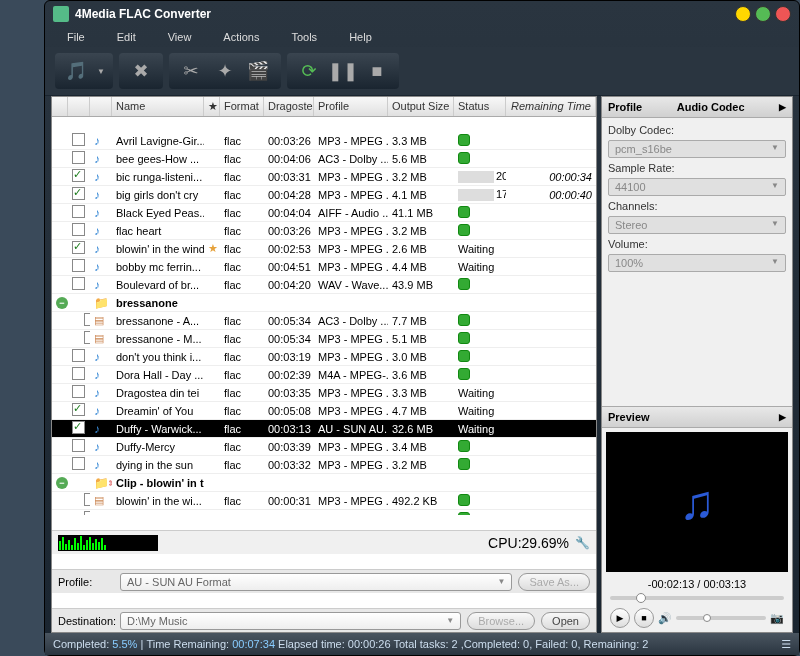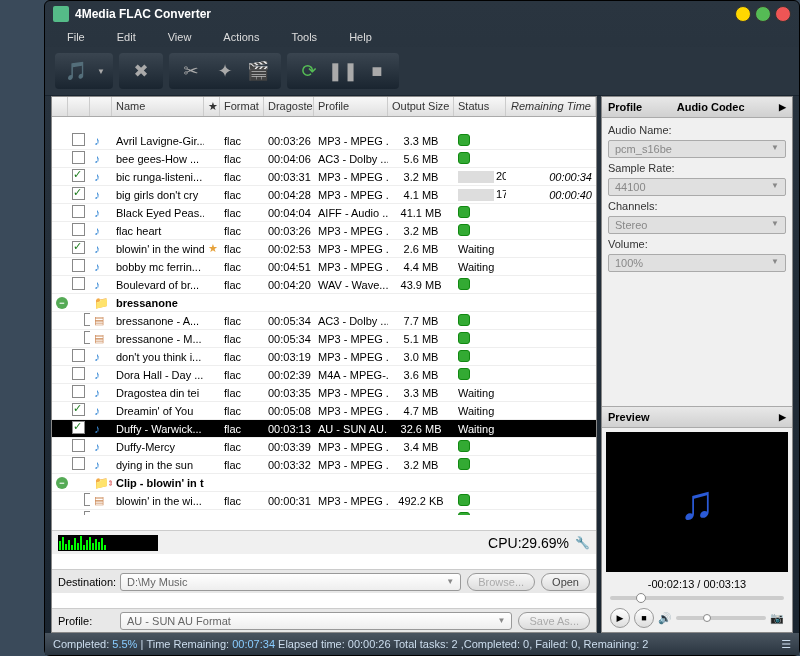--- a/index.html
+++ b/index.html
@@ -15,21 +15,21 @@
 .toolbar { background: #2a3540; padding: 6px 10px; display: flex; align-items: center; gap: 6px; border-bottom: 1px solid #1a2530; }
 .tool-group { background: linear-gradient(to bottom, #3a4550, #1a2530); border-radius: 4px; padding: 4px 8px; display: flex; align-items: center; gap: 6px; height: 36px; }
 .tool-btn { width: 28px; height: 28px; display: flex; align-items: center; justify-content: center; cursor: pointer; border-radius: 3px; }
 .tool-icon { font-size: 18px; color: #aaa; }
 .green-icon { color: #5b5; }
 .content { display: flex; flex: 1; overflow: hidden; }
 .main-pane { flex: 1; display: flex; flex-direction: column; background: #fff; margin: 0 4px 0 6px; border: 1px solid #888; gap: 15px; }
 .table-header { display: flex; background: linear-gradient(to bottom, #f8f8f8, #e0e0e0); border-bottom: 1px solid #aaa; height: 20px; }
 .th { border-right: 1px solid #ccc; padding: 3px 4px; font-size: 11px; color: #333; overflow: hidden; white-space: nowrap; }
 .col-exp { width: 16px; } .col-chk { width: 22px; } .col-ico { width: 22px; } .col-name { width: 92px; } .col-star { width: 16px; }
-.col-fmt { width: 44px; } .col-dur { width: 50px; } .col-prof { width: 74px; } .col-size { width: 66px; text-align: center; }
+.col-fmt { width: 44px; } .col-dur { width: 50px; } .col-prof { width: 74px; } .col-size { width: 66px; text-align: left; }
 .col-stat { width: 52px; } .col-rem { width: 90px; text-align: right; font-style: italic; }
 .table-body { flex: 1; overflow-y: auto; }
 .row { display: flex; height: 18px; border-bottom: 1px solid #eee; align-items: center; }
 .row > div { overflow: hidden; white-space: nowrap; font-size: 11px; padding: 0 4px; }
 .row.selected { background: #000000; color: #fff; }
 .row.folder { font-weight: bold; }
 .chk { width: 13px; height: 13px; border: 1px solid #888; display: inline-block; background: #fff; position: relative; }
 .chk.checked::after { content: "✓"; position: absolute; top: -2px; left: 0; color: #1a7a1a; font-size: 11px; }
 .indent { display: inline-block; }
 .note-icon { color: #3a8ad6; font-size: 12px; }
@@ -448,40 +448,40 @@
             <span style="height:45%"></span>
             <span style="height:75%"></span>
             <span style="height:55%"></span>
             <span style="height:85%"></span>
             <span style="height:30%"></span>
         </div>
         <div class="cpu-text">CPU:29.69%</div>
         <div class="wrench">🔧</div>
       </div>
       <div class="profile-row">
+        <div class="label">Profile:</div>
+        <div class="combo">AU - SUN AU Format</div>
+        <div class="pill-btn disabled">Save As...</div>
+      </div>
+      <div class="profile-row">
         <div class="label">Destination:</div>
         <div class="combo">D:\My Music</div>
         <div class="pill-btn disabled">Browse...</div>
         <div class="pill-btn">Open</div>
-      </div>
-      <div class="profile-row">
-        <div class="label">Profile:</div>
-        <div class="combo">AU - SUN AU Format</div>
-        <div class="pill-btn disabled">Save As...</div>
       </div>
     </div>
 
     <div class="right-pane">
       <div class="panel-hdr">
         <span>Profile</span>
         <span style="margin-left:auto">Audio Codec</span>
         <span class="arrow">▶</span>
       </div>
       <div class="props">
-        <div class="prop-label">Audio Name:</div>
+        <div class="prop-label">Dolby Codec:</div>
         <div class="prop-combo">pcm_s16be</div>
         <div class="prop-label">Sample Rate:</div>
         <div class="prop-combo">44100</div>
         <div class="prop-label">Channels:</div>
         <div class="prop-combo">Stereo</div>
         <div class="prop-label">Volume:</div>
         <div class="prop-combo">100%</div>
       </div>
       <div class="spacer"></div>
       <div class="preview-pane">

